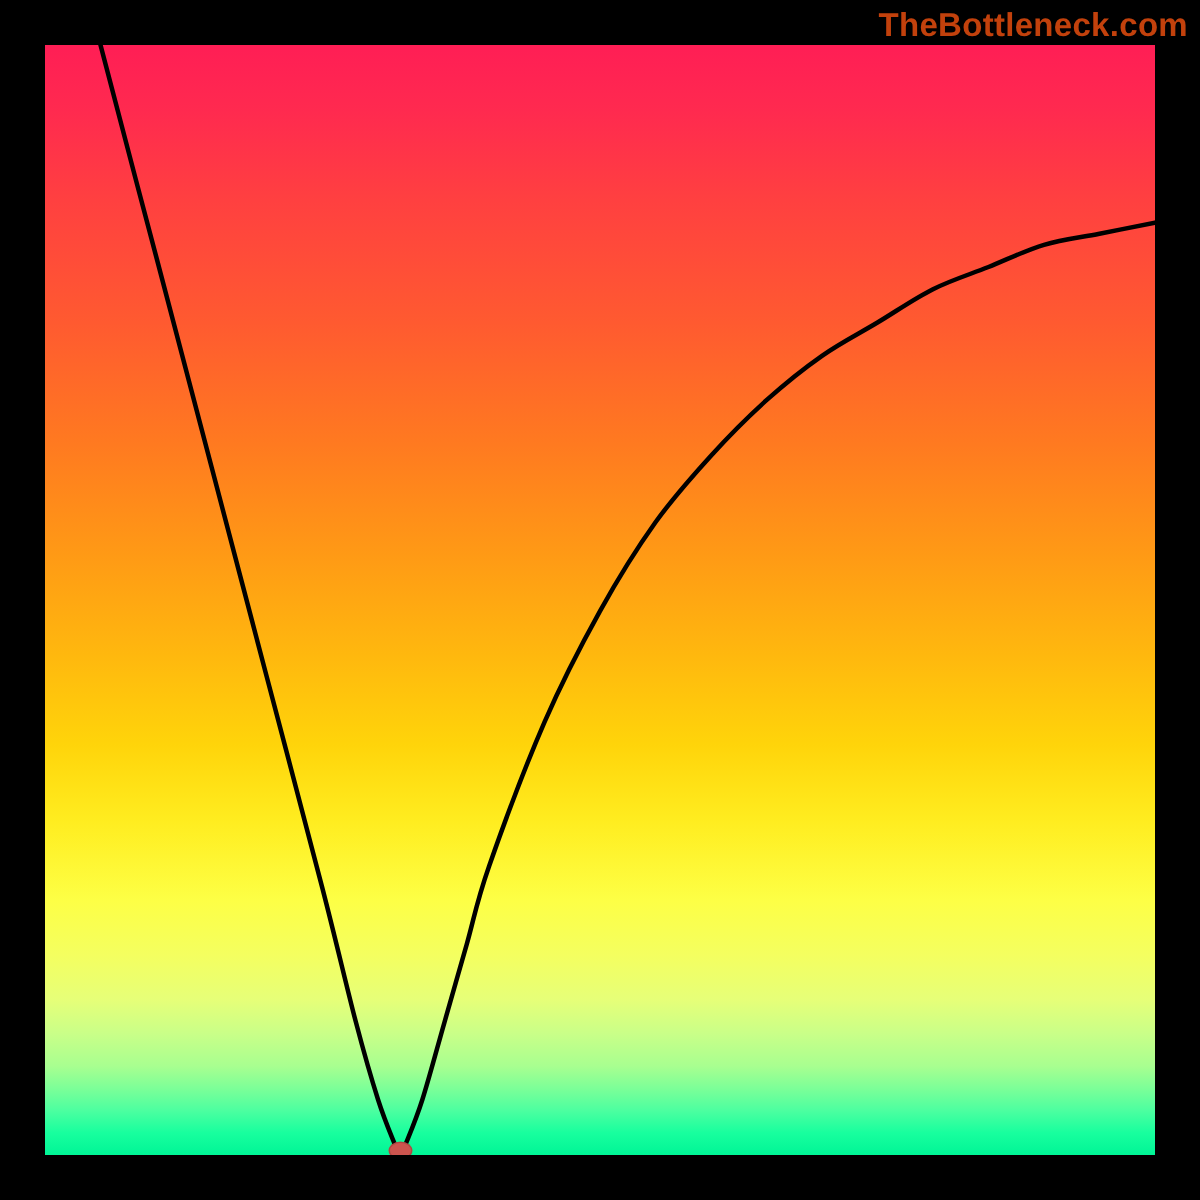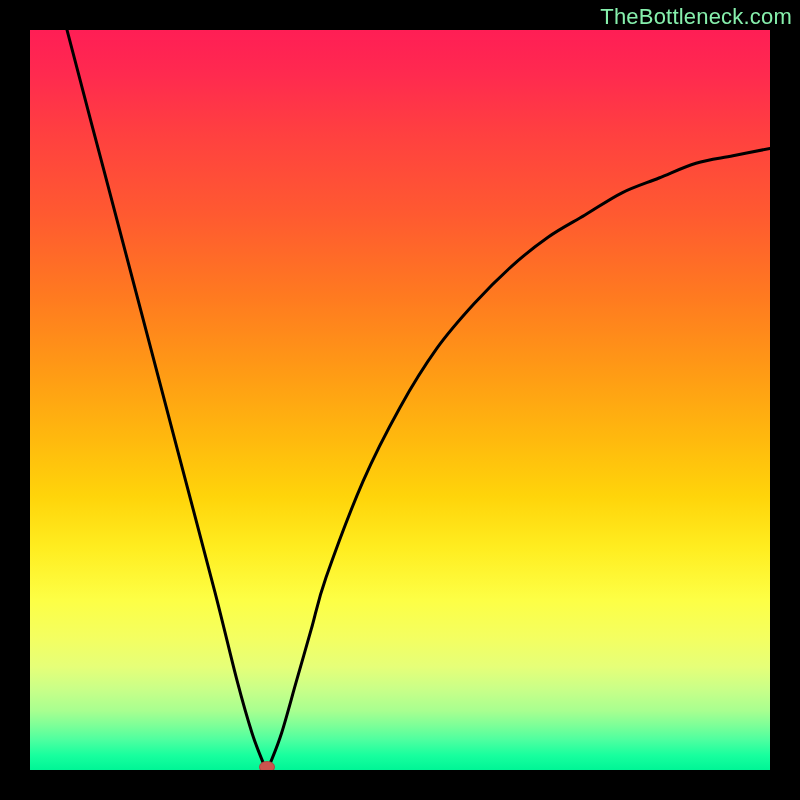--- a/index.html
+++ b/index.html
@@ -14,23 +14,23 @@
   .frame {
     position: relative;
     width: 800px;
     height: 800px;
     background: #000;
   }
   .watermark {
     position: absolute;
     top: 4px;
     right: 8px;
-    color: #86efac;
+    color: #c2410c;
     font-size: 22px;
-    font-weight: 400;
+    font-weight: 700;
     letter-spacing: 0.2px;
     z-index: 10;
     user-select: none;
   }
   .plot-area {
     position: absolute;
     left: 30px;
     top: 30px;
     width: 740px;
     height: 740px;

